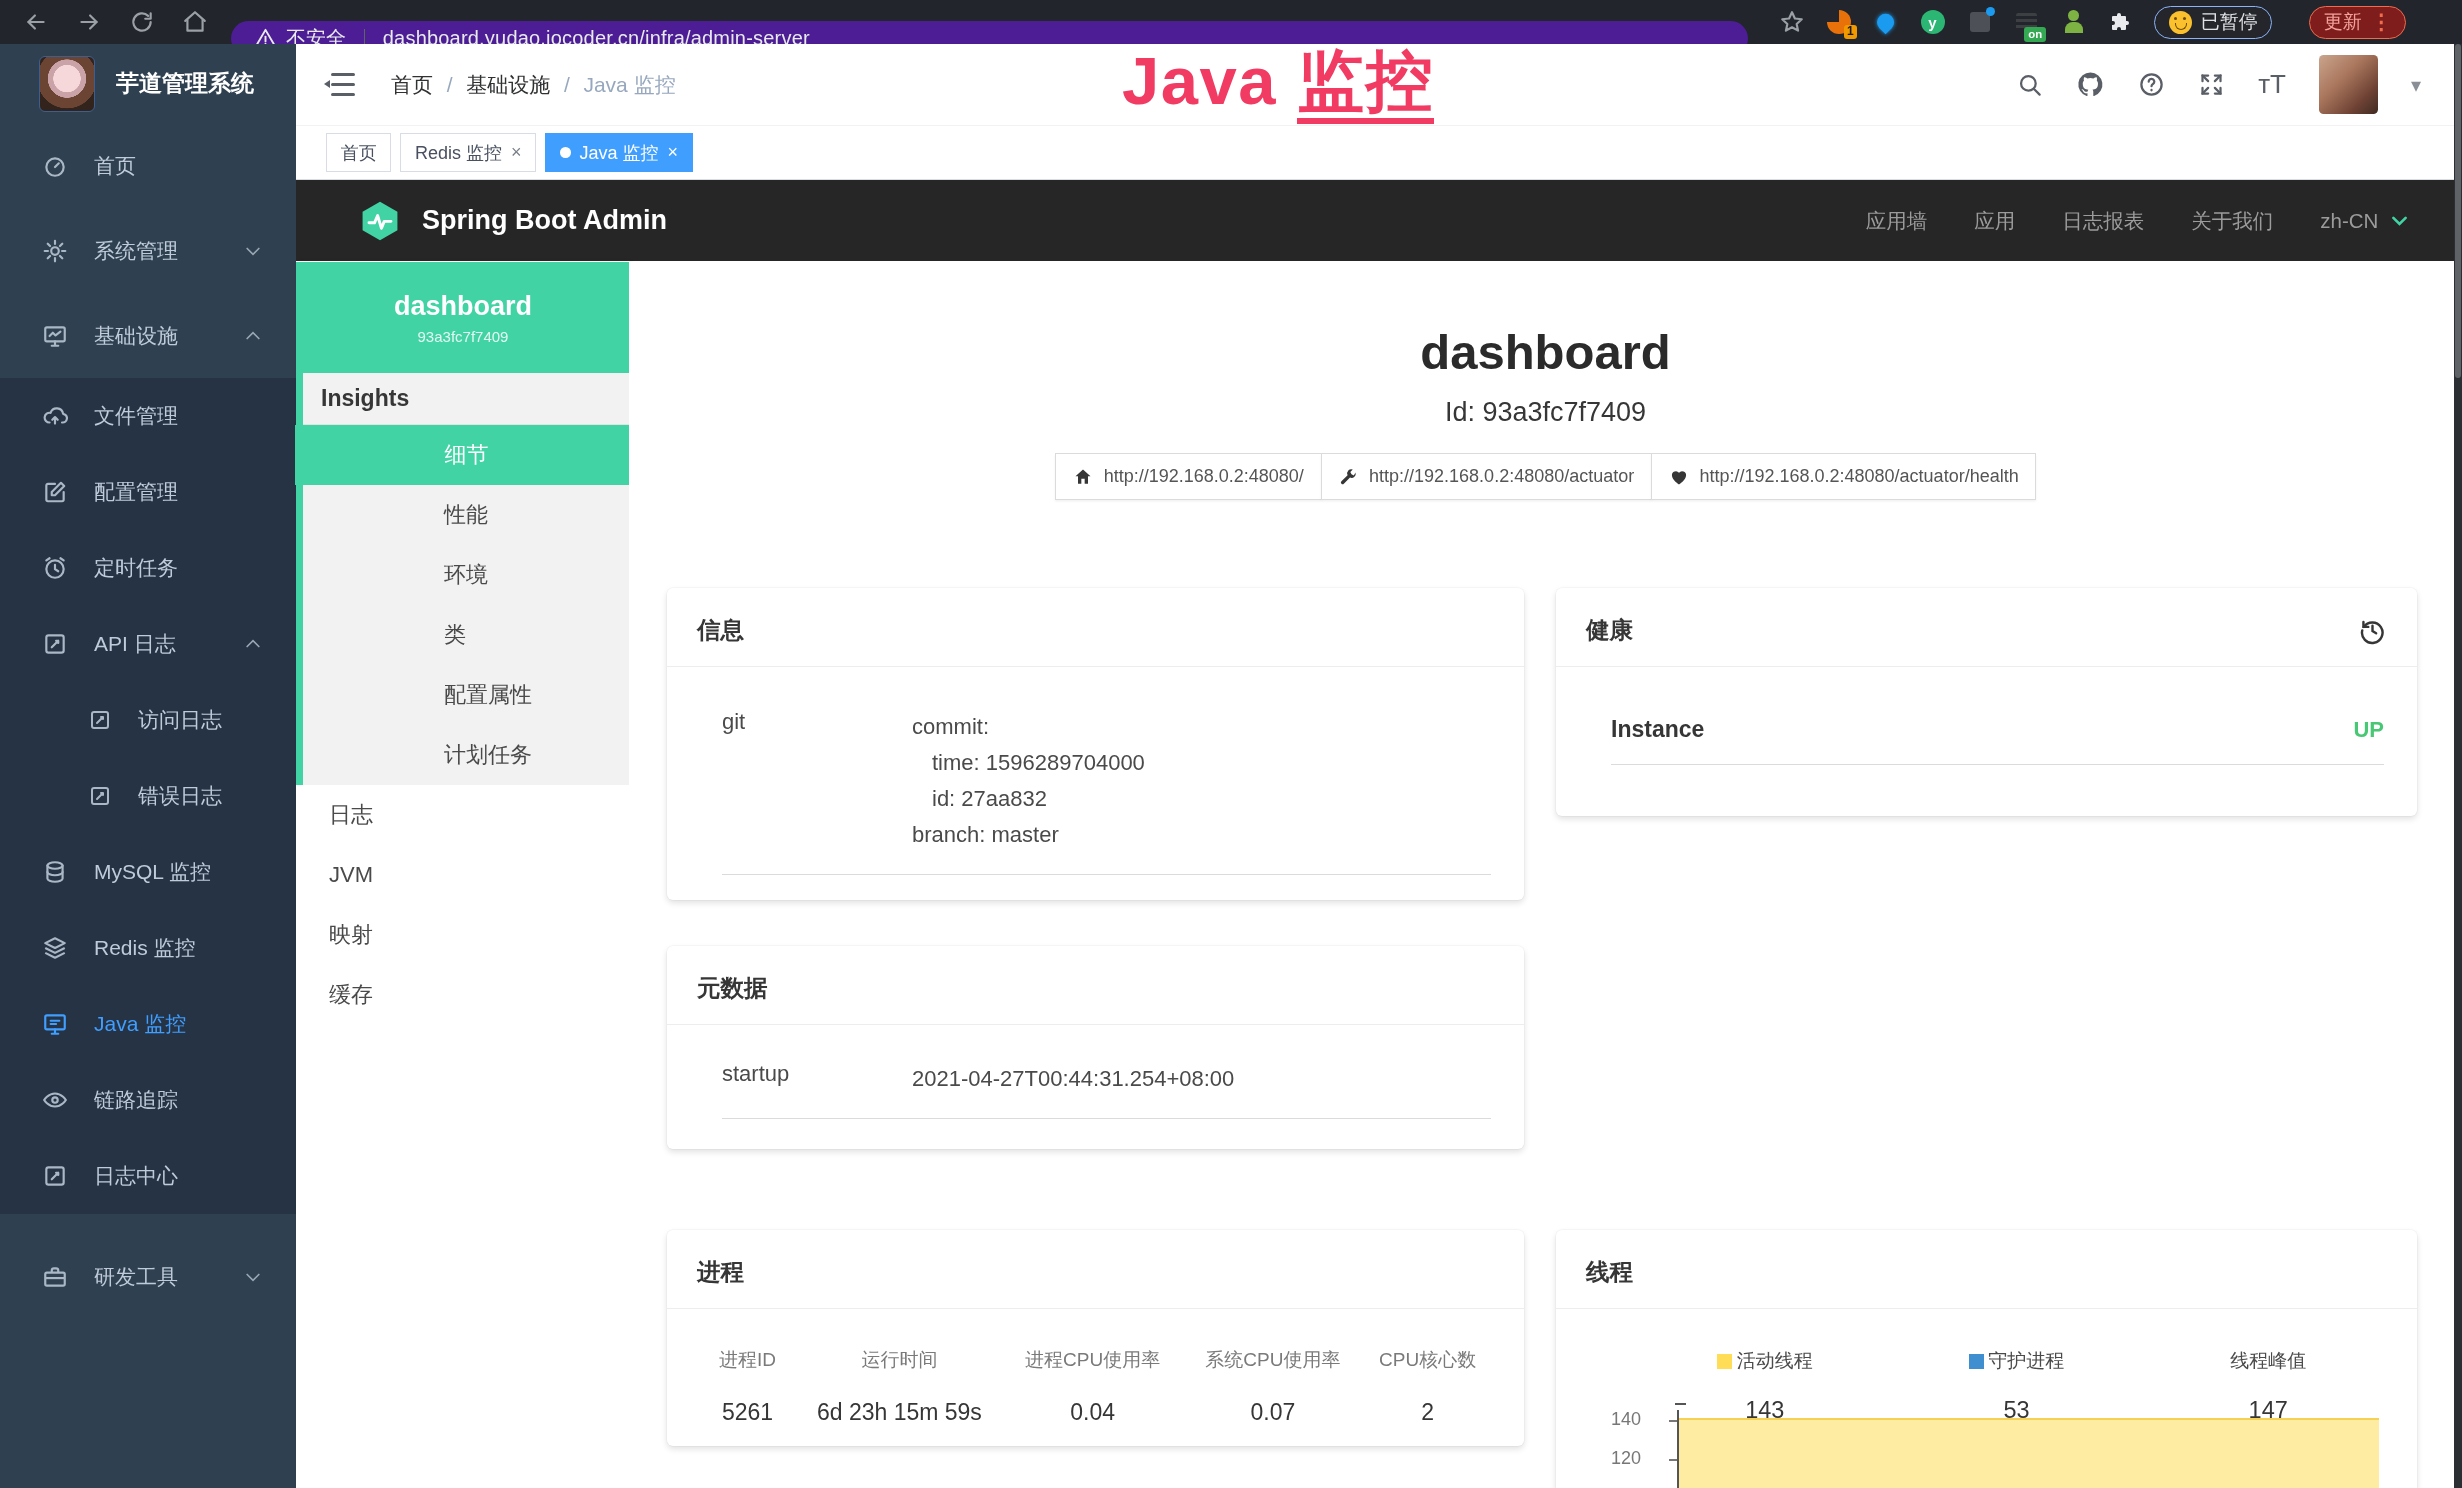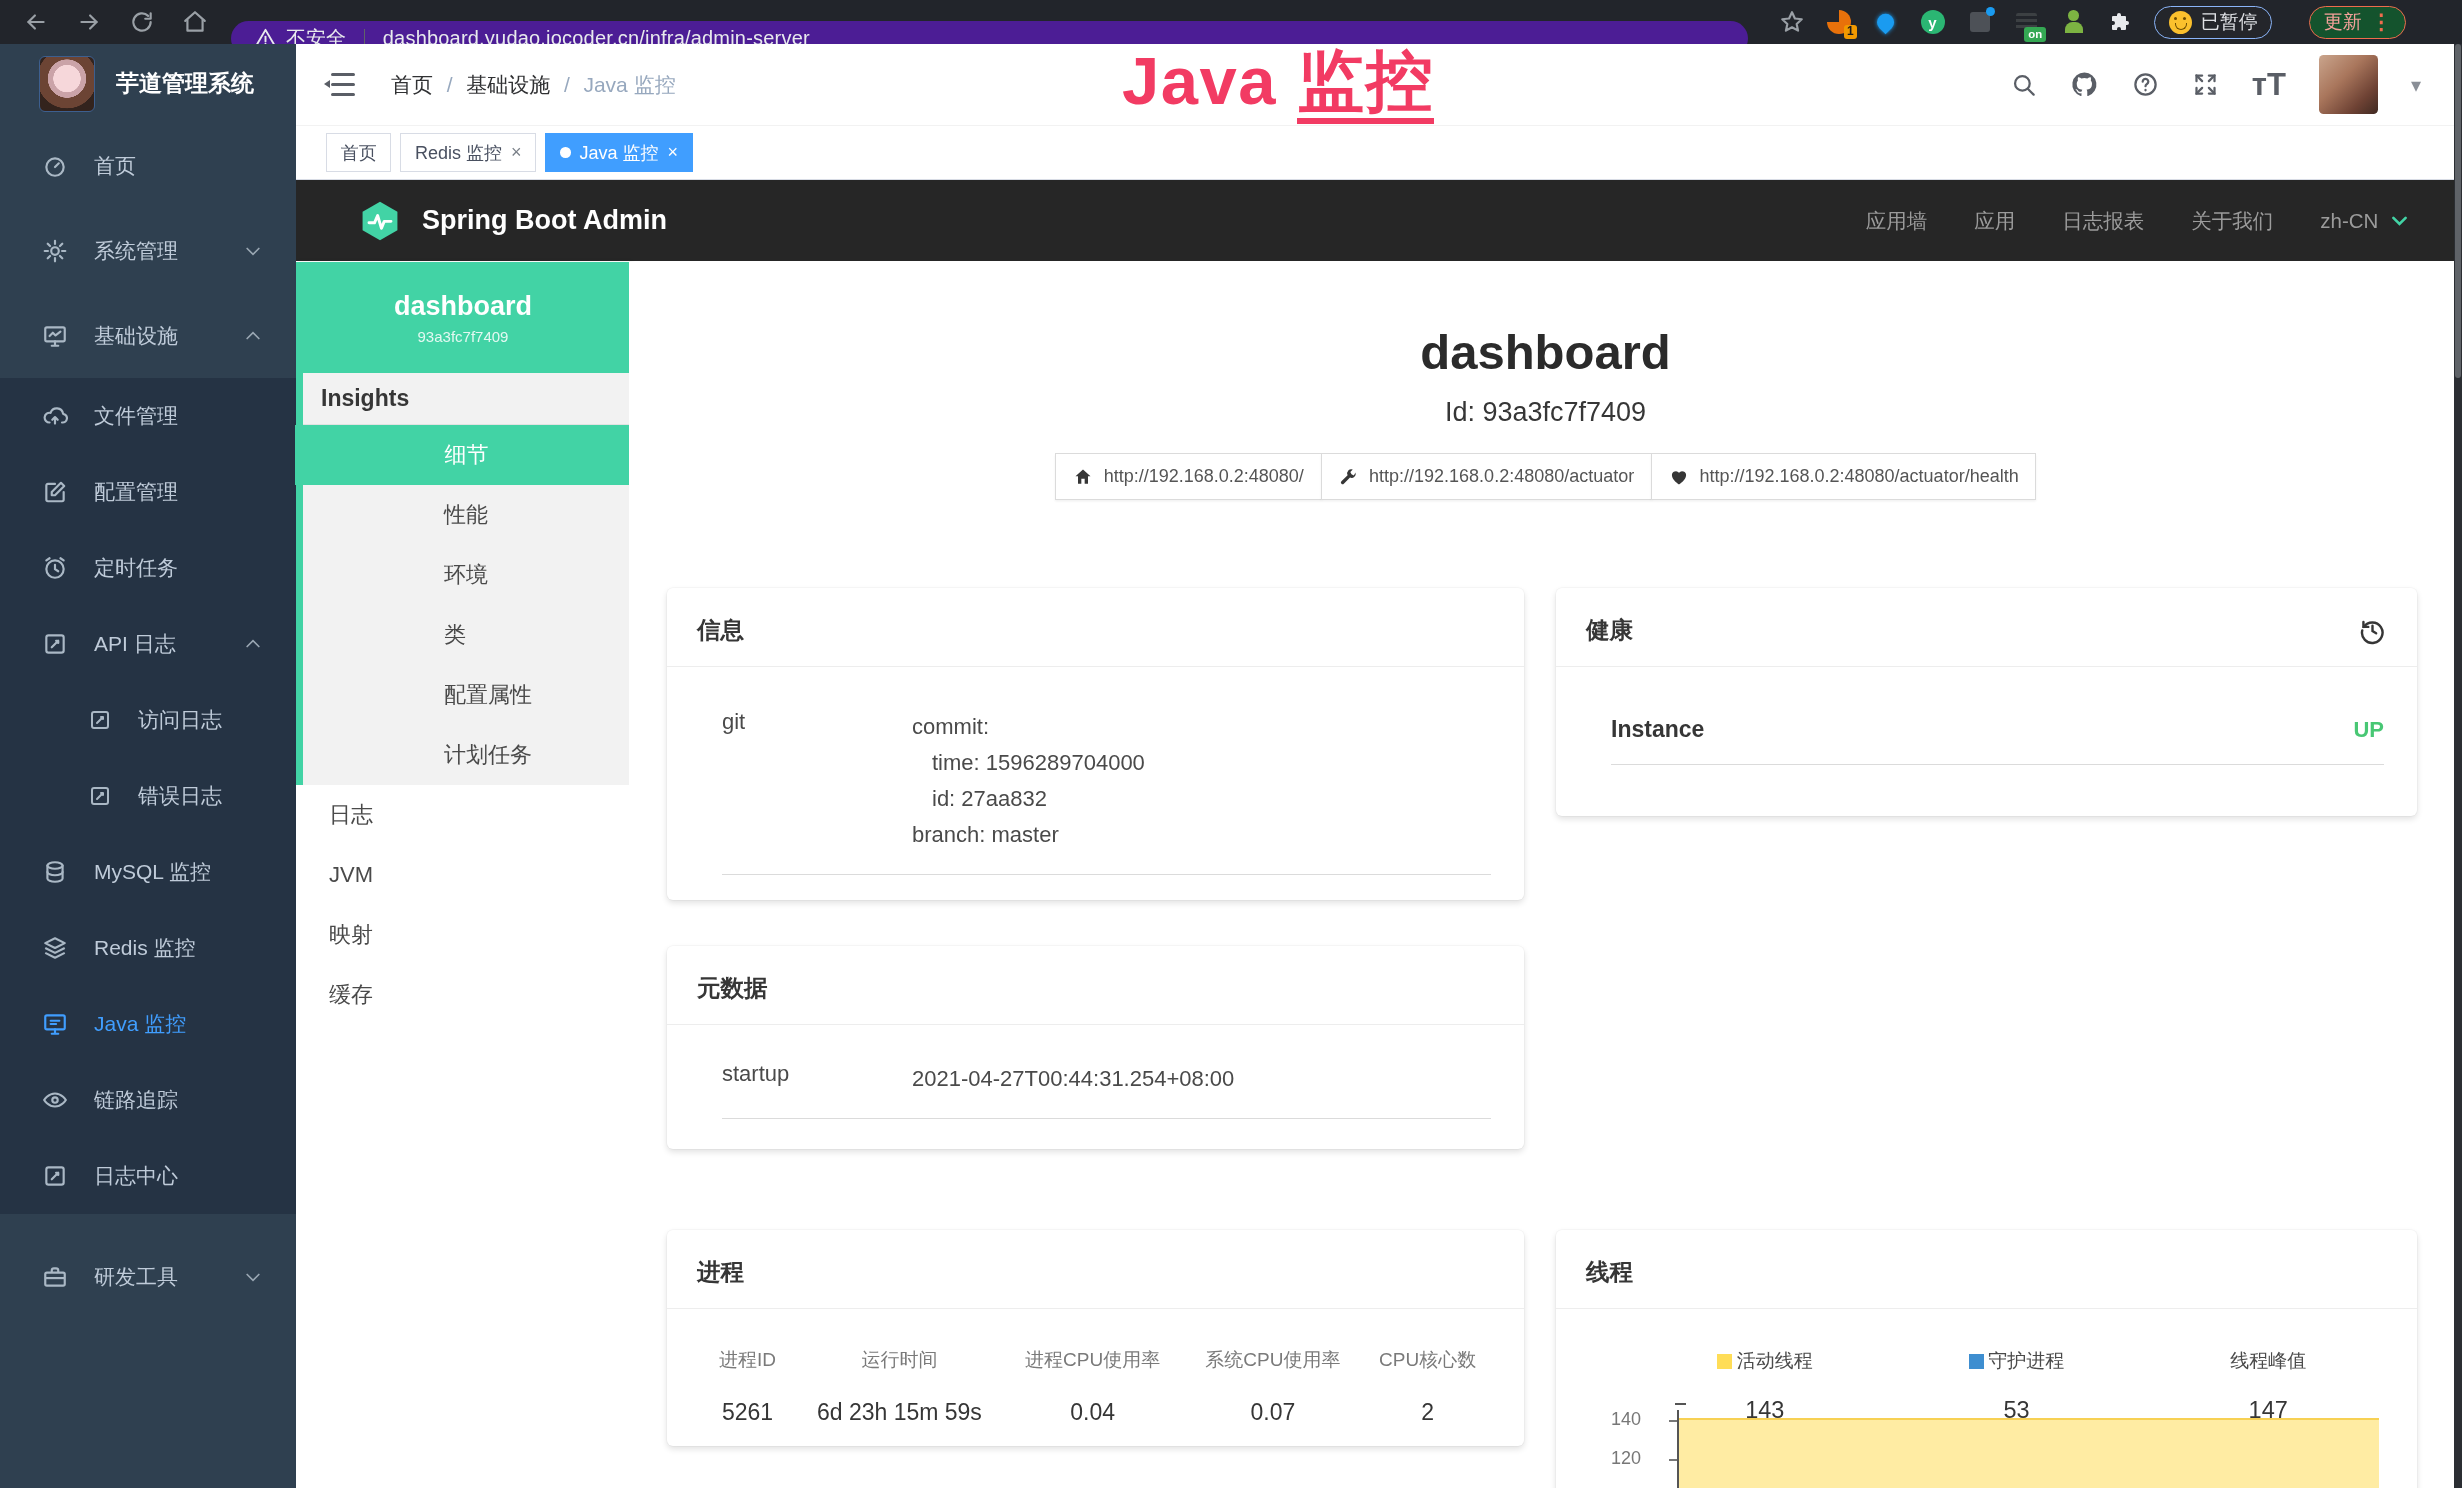--- a/index.html
+++ b/index.html
@@ -14,21 +14,21 @@
   .omnibox .sep { width:0.8px; height:20px; background:#5f6368; margin:0 6px; }
   .omni-sec { display:flex; align-items:center; gap:9px; font-size:20px; color:#e8eaed; }
   .omni-url { font-size:20px; color:#e8eaed; letter-spacing:0.2px; }
   .ext-row { display:flex; align-items:center; gap:20px; margin-left:30px; }
   .ext { width:27px; height:27px; display:flex; align-items:center; justify-content:center; position:relative; }
   .ext-circle { width:24px; height:24px; border-radius:50%; }
   .badge { position:absolute; right:-4.6px; bottom:-3px; background:#f29900; color:#1b1b1b; font-size:12px; line-height:13.7px; padding:0 3px; border-radius:3px; font-weight:bold; }
   .on-badge { position:absolute; right:-6px; bottom:-6px; background:#34a853; color:#fff; font-size:11.4px; line-height:15px; padding:0 3.8px; border-radius:3px; font-weight:bold; }
   .pill { display:flex; align-items:center; gap:9px; height:33px; border-radius:18px; padding:0 13.7px; font-size:19px; }
   .pill-paused { border:1.5px solid #8ab4f8; color:#dfe1e5; background:#24262b; }
-  .pill-update { border:1.5px solid #ef6c4d; color:#f2a099; background:#14532d; margin-left:16.7px; }
+  .pill-update { border:1.5px solid #ef6c4d; color:#f2a099; background:#7f1d1d; margin-left:16.7px; }
   .emoji-face { width:23px; height:23px; border-radius:50%; background:#fbc02d; position:relative; }
   .emoji-face:before { content:""; position:absolute; left:5.3px; top:6.8px; width:3px; height:3px; border-radius:50%; background:#6d4c00; box-shadow:9px 0 0 #6d4c00; }
   .emoji-face:after { content:""; position:absolute; left:6px; top:12px; width:10.6px; height:6px; border:1.5px solid #6d4c00; border-top:none; border-radius:0 0 9px 9px; }
   .vdots { color:#ef6c4d; font-size:21px; font-weight:bold; letter-spacing:0; line-height:10.6px; }
 
   
   .sidebar { position:absolute; left:0; top:44px; width:296px; height:1445px; background:#2f4050; color:#bfcbd9; }
   .logo-row { height:79px; display:flex; align-items:center; gap:21px; padding:0 39px; }
   .logo-img { width:56px; height:56px; border-radius:6px; border:1.5px solid #3d5f8f;
     background:radial-gradient(circle at 50% 40%, #f6d7da 0 32%, #caa3a8 33% 45%, #6c4434 46% 70%, #33231d 71%); }
@@ -431,21 +431,21 @@
           <path d="M9.5 9.5a2.5 2.5 0 1 1 3.8 2.1c-.8.5-1.3 1-1.3 1.9"></path>
           <path d="M12 16.8v.4"></path>
         </svg>
       </span>
     <span class="icon">
         <svg width="27" height="27" viewBox="0 0 24 24" fill="none" stroke="currentColor" stroke-width="2" stroke-linecap="round">
           <path d="M4 9V4h5M15 4h5v5M20 15v5h-5M9 20H4v-5"></path>
           <path d="M4 4l5 5M20 4l-5 5M20 20l-5-5M4 20l5-5"></path>
         </svg>
       </span>
-    <span style="font-size:31px;font-weight:bold;">тT</span>
+    <span style="font-size:26px;font-weight:normal;">тT</span>
     <span class="avatar"></span>
     <span class="caret-sm">▾</span>
   </div>
 </div>
 
 <div class="tags-bar">
   <span class="tag">
     <span>首页</span>
   </span>
   <span class="tag">

